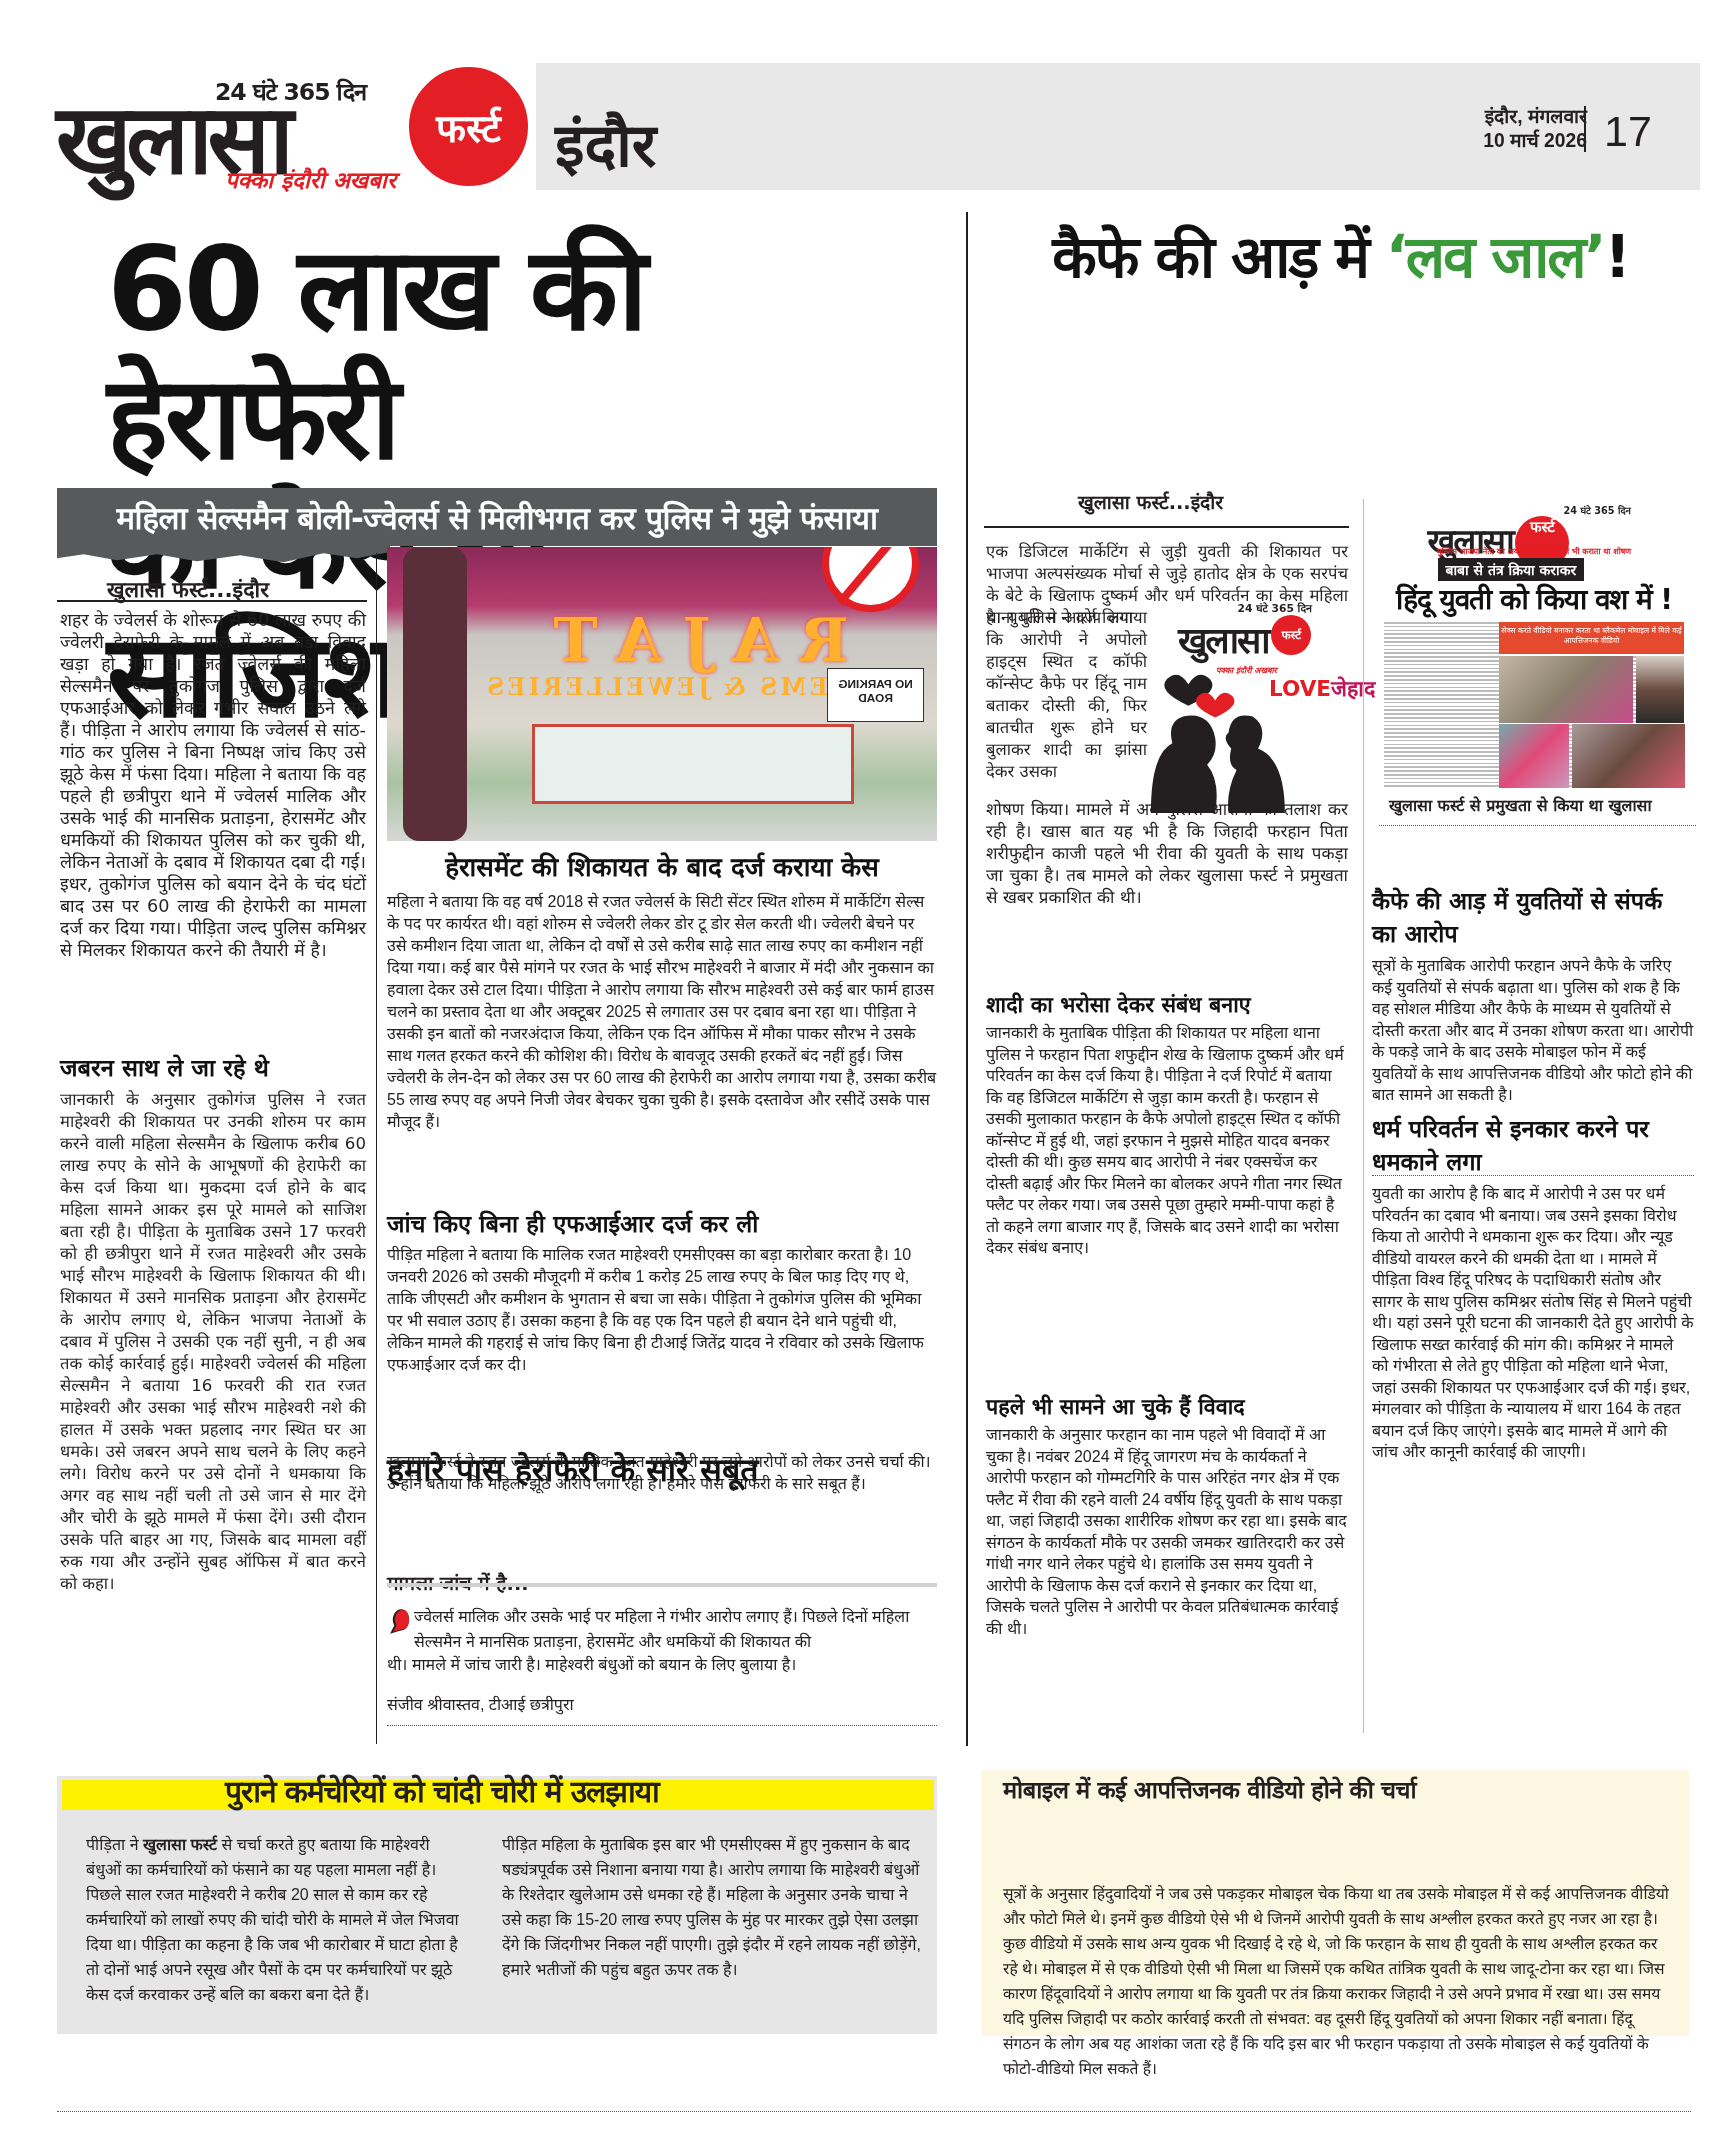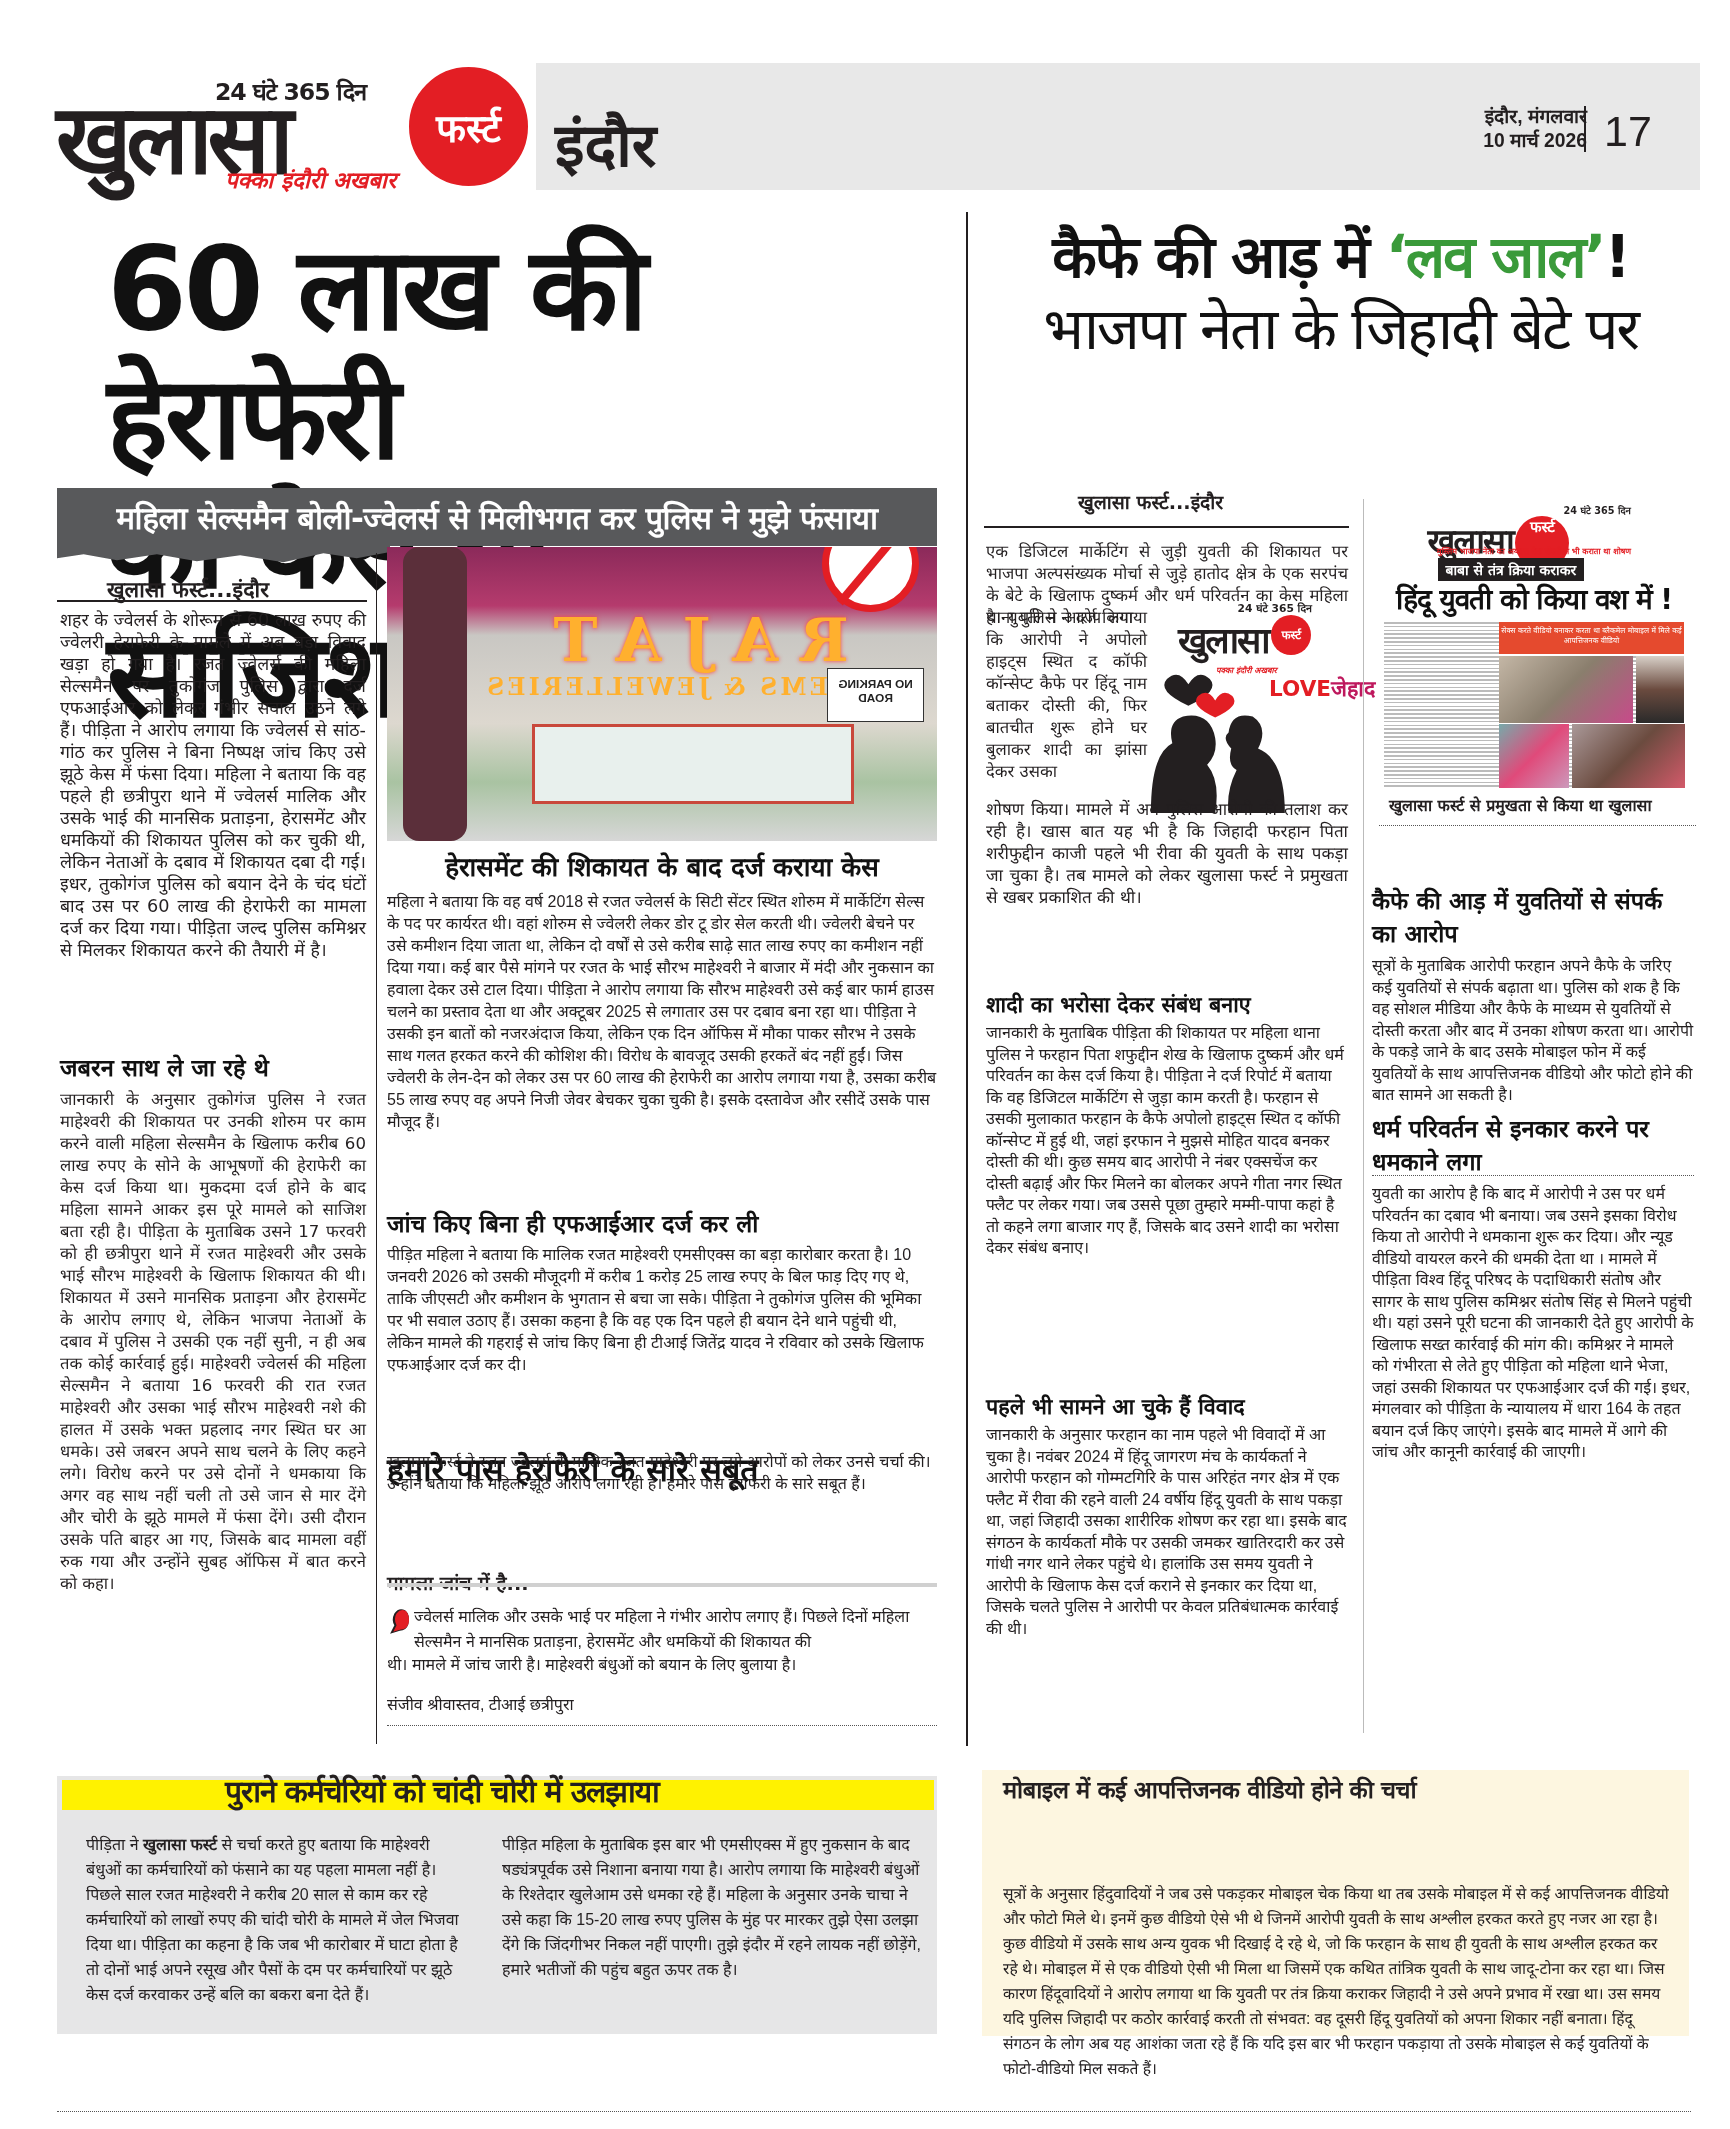--- a/index.html
+++ b/index.html
@@ -150,21 +150,20 @@
 <div class="abs quote-text2">थी। मामले में जांच जारी है। माहेश्वरी बंधुओं को बयान के लिए बुलाया है।</div>
 <div class="abs quote-attrib"><b>संजीव श्रीवास्तव,</b><span> टीआई छत्रीपुरा</span></div>
 <div class="abs dots" style="left:387px; top:1725px; width:550px;"></div>
 
 <div class="abs vsep" style="left:966px; top:212px; height:1534px; width:1.6px; background:#231f20;"></div>
 
 <div class="abs r-headline1">
   <span>कैफे की आड़ में </span><span class="green">‘लव जाल’</span><span>!</span>
 </div>
 <div class="abs r-headline2">
-  <div>भाजपा नेता के जिहादी बेटे पर</div>
 </div>
 <div class="abs r-byline">खुलासा फर्स्ट...इंदौर</div>
 <div class="abs r-byline-rule"></div>
 
 <div class="abs col" style="left:986px; top:541px; width:362px; font-size:16.6px; line-height:22px;">एक डिजिटल मार्केटिंग से जुड़ी युवती की शिकायत पर भाजपा अल्पसंख्यक मोर्चा से जुड़े हातोद क्षेत्र के एक सरपंच के बेटे के खिलाफ दुष्कर्म और धर्म परिवर्तन का केस महिला थाना पुलिस ने दर्ज किया</div>
 <div class="abs col" style="left:986px; top:607px; width:161px; font-size:16.6px; line-height:22px;">है। युवती ने आरोप लगाया कि आरोपी ने अपोलो हाइट्स स्थित द कॉफी कॉन्सेप्ट कैफे पर हिंदू नाम बताकर दोस्ती की, फिर बातचीत शुरू होने घर बुलाकर शादी का झांसा देकर उसका</div>
 
 <svg class="abs love-art" viewBox="0 0 390 390">
   <path d="M60 80 A170 170 0 1 0 320 330 A150 150 0 1 1 60 80 Z" fill="#1f9a4a"></path>
   <circle cx="195" cy="200" r="160" fill="#fff" opacity="0"></circle>

